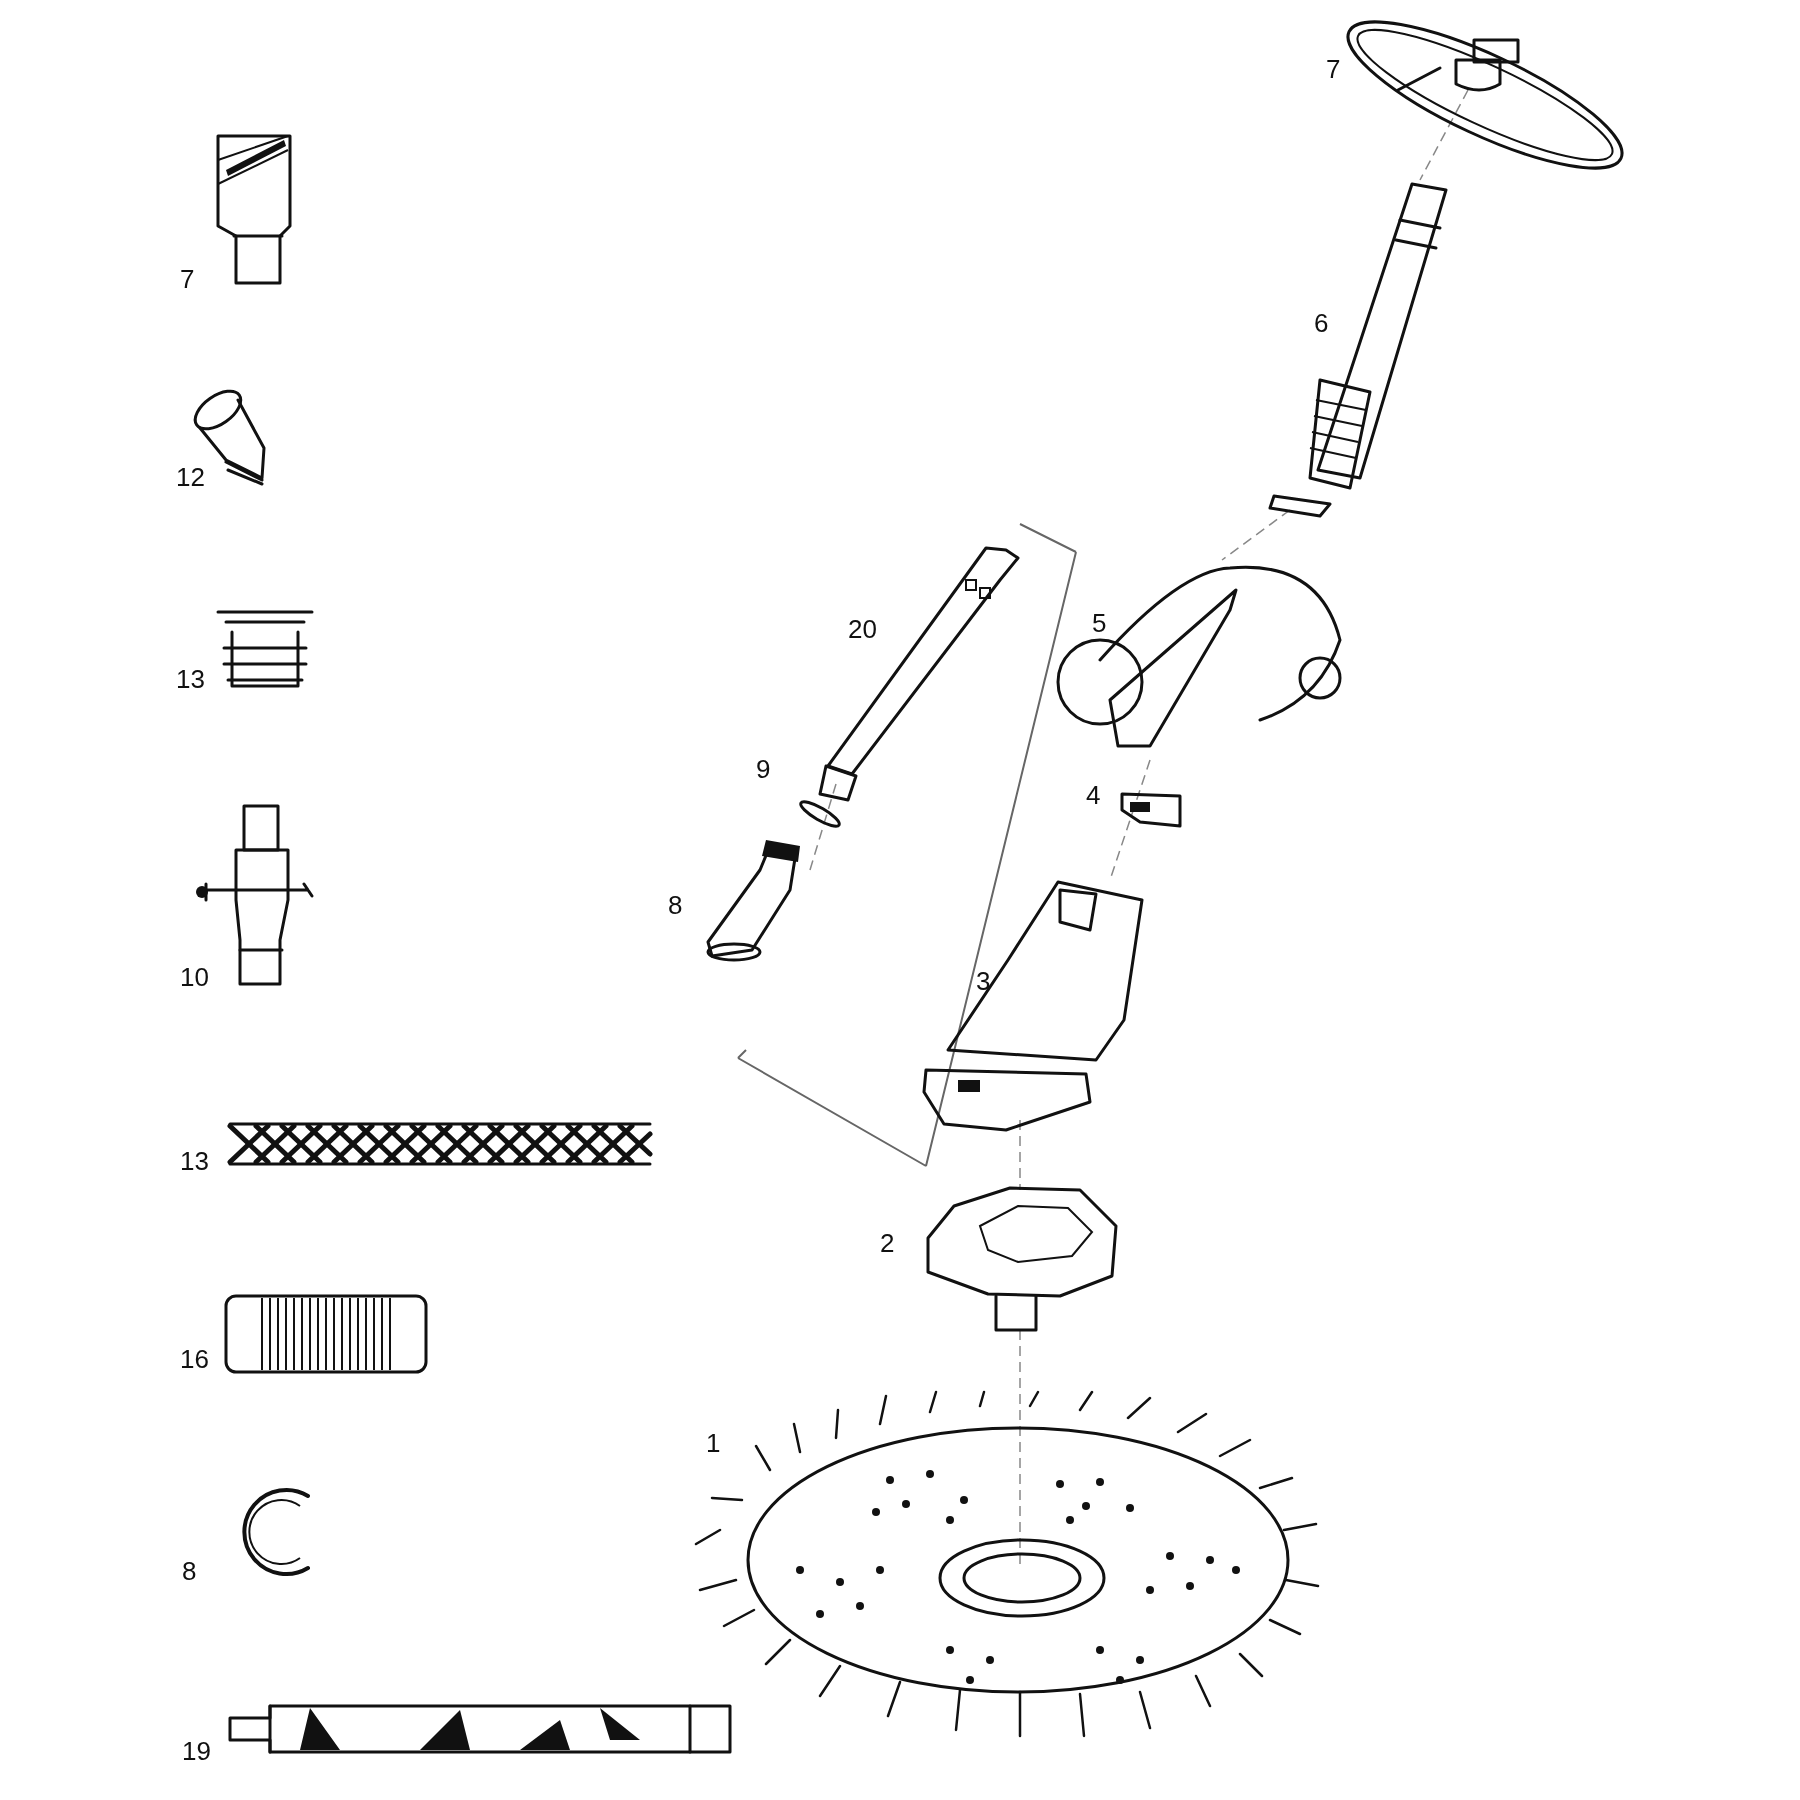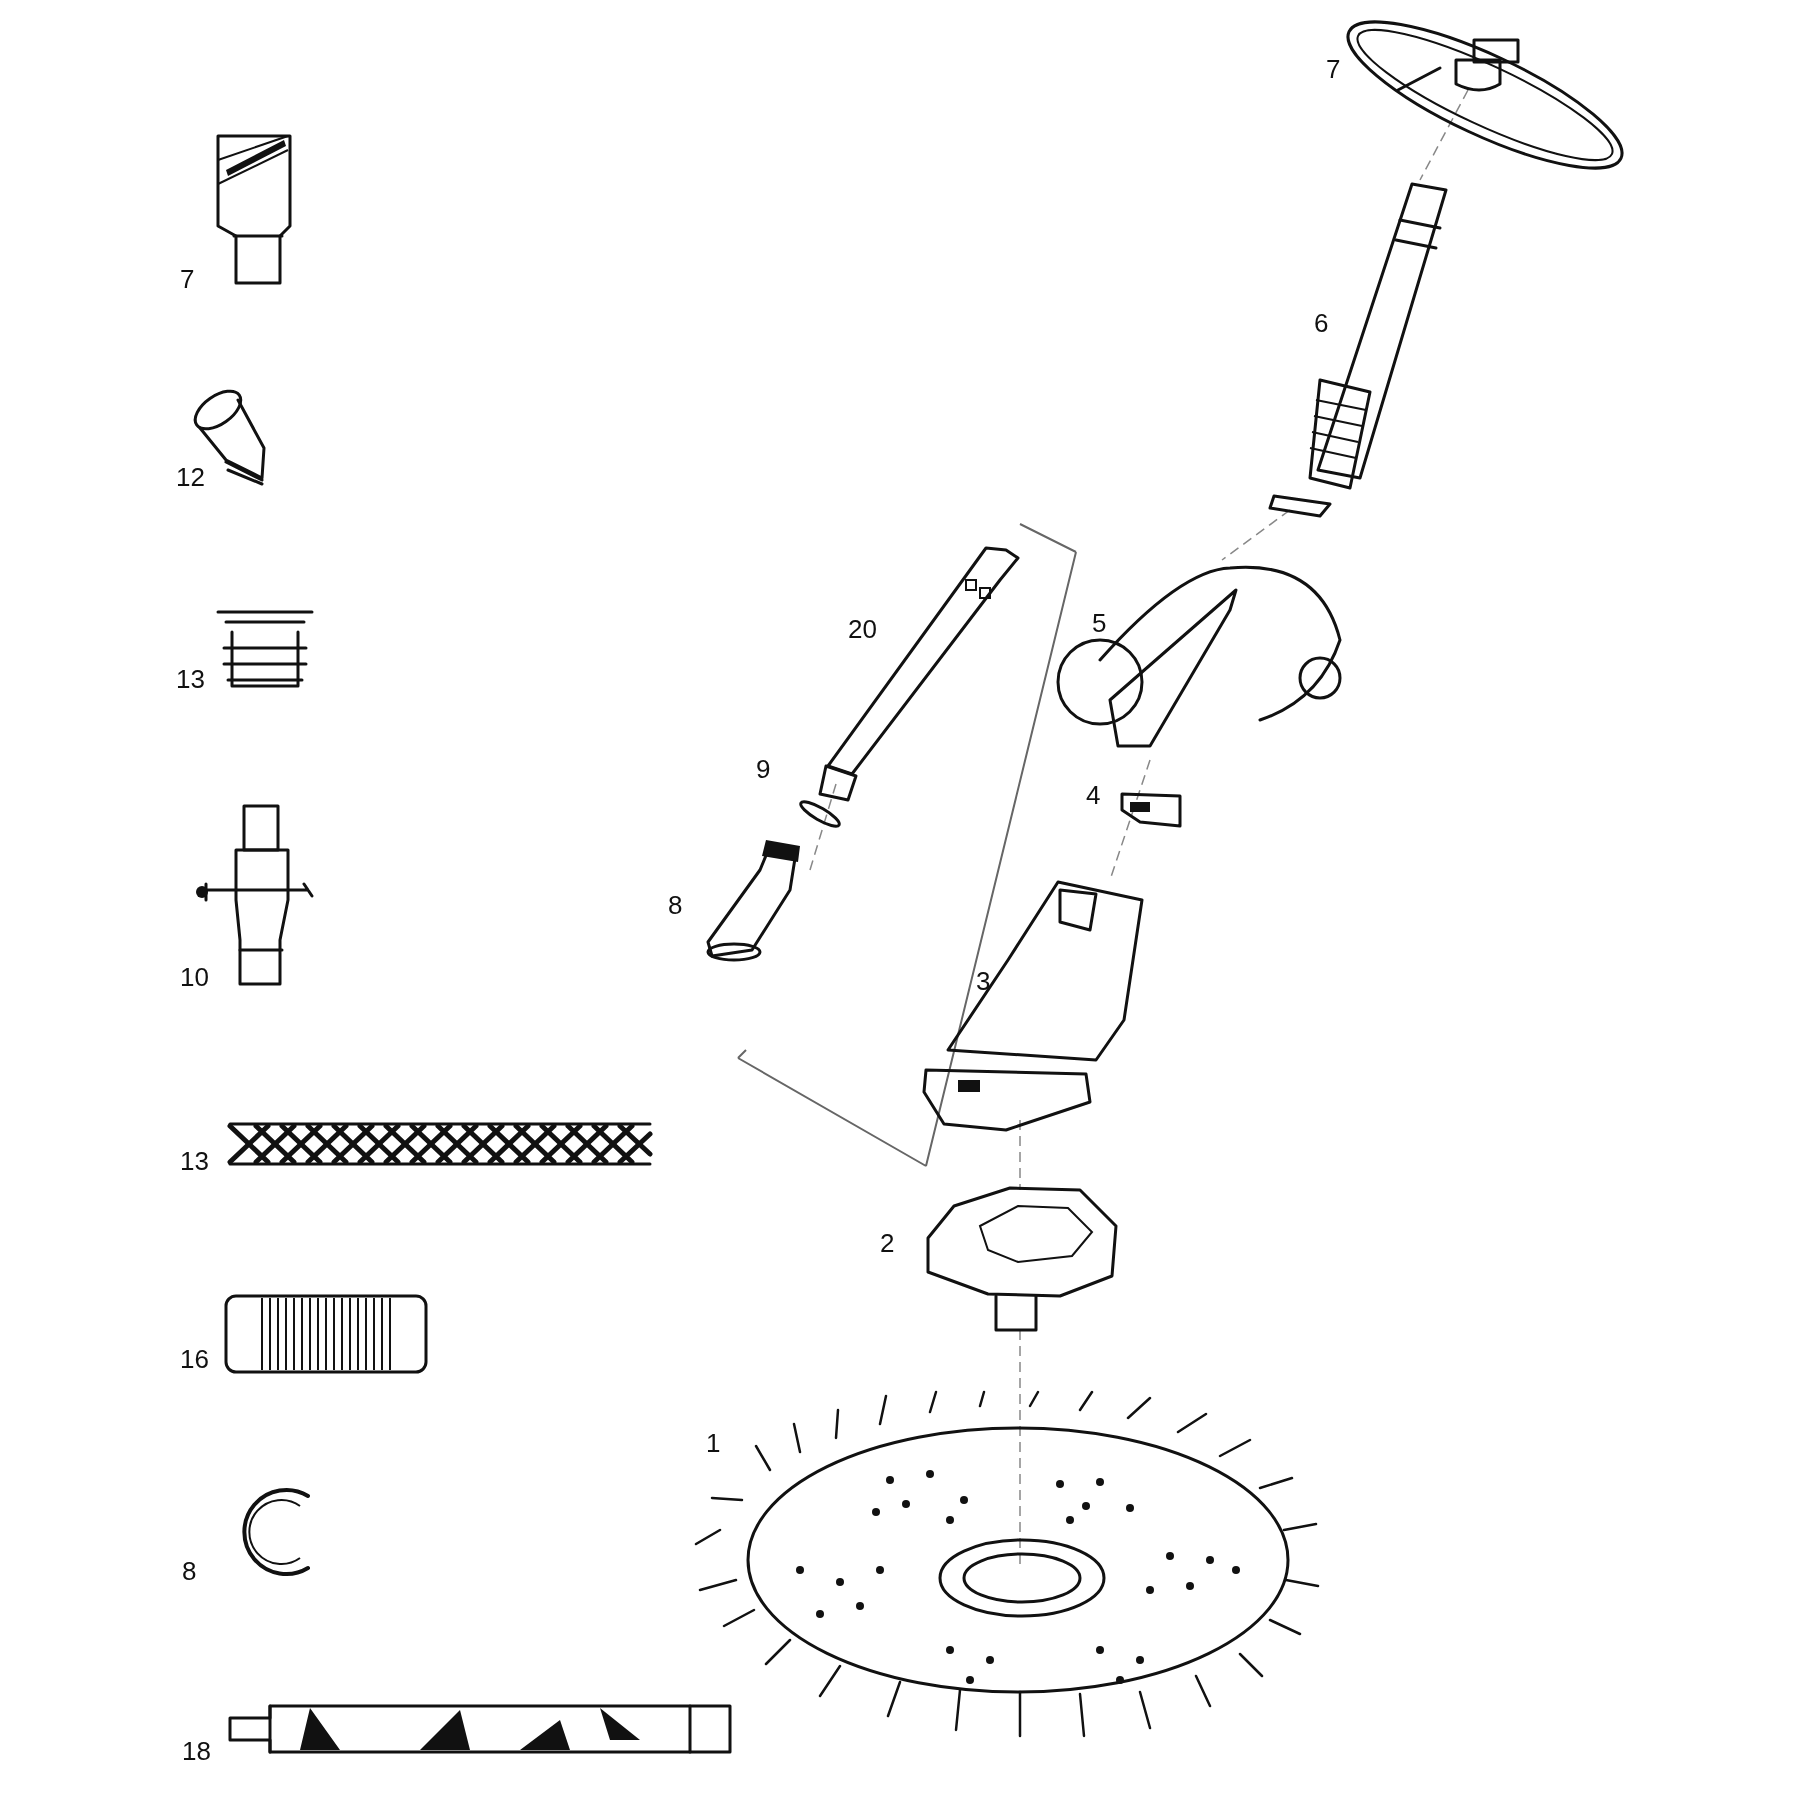--- a/index.html
+++ b/index.html
@@ -185,14 +185,14 @@
   <span class="lbl" style="left:668px;top:892px">8</span>
   <span class="lbl" style="left:756px;top:756px">9</span>
   <span class="lbl" style="left:848px;top:616px">20</span>
   <span class="lbl" style="left:180px;top:266px">7</span>
   <span class="lbl" style="left:176px;top:464px">12</span>
   <span class="lbl" style="left:176px;top:666px">13</span>
   <span class="lbl" style="left:180px;top:964px">10</span>
   <span class="lbl" style="left:180px;top:1148px">13</span>
   <span class="lbl" style="left:180px;top:1346px">16</span>
   <span class="lbl" style="left:182px;top:1558px">8</span>
-  <span class="lbl" style="left:182px;top:1738px">18</span>
+  <span class="lbl" style="left:182px;top:1738px">19</span>
 </div>
 
 </body></html>

